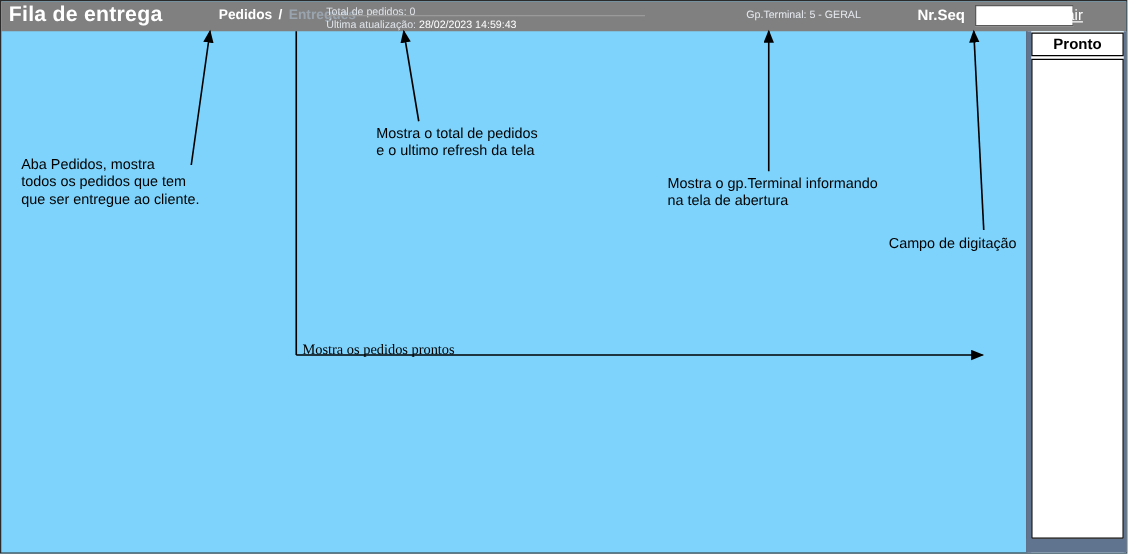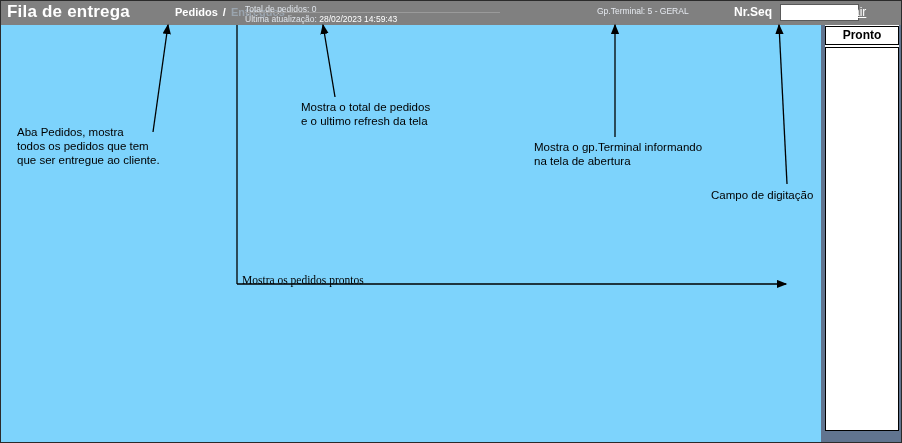--- a/index.html
+++ b/index.html
@@ -44,21 +44,21 @@
     font-size: 11px;
     font-weight: bold;
     white-space: nowrap;
   }
   .tab-active { color: #ffffff; padding-left: 24px; }
   .tab-sep { color: #ffffff; margin: 0 2px; }
   .tab-inactive { color: #9aa4ae; }
 
   .infoblock {
     position: absolute;
-    left: 244px; top: 0px;
+    left: 260px; top: 0px;
     width: 300px;
     height: 24px;
     font-size: 8.5px;
     color: #dfe4ea;
   }
   .infoblock .line1 {
     position: absolute;
     left: 0; top: 3px;
     white-space: nowrap;
   }

